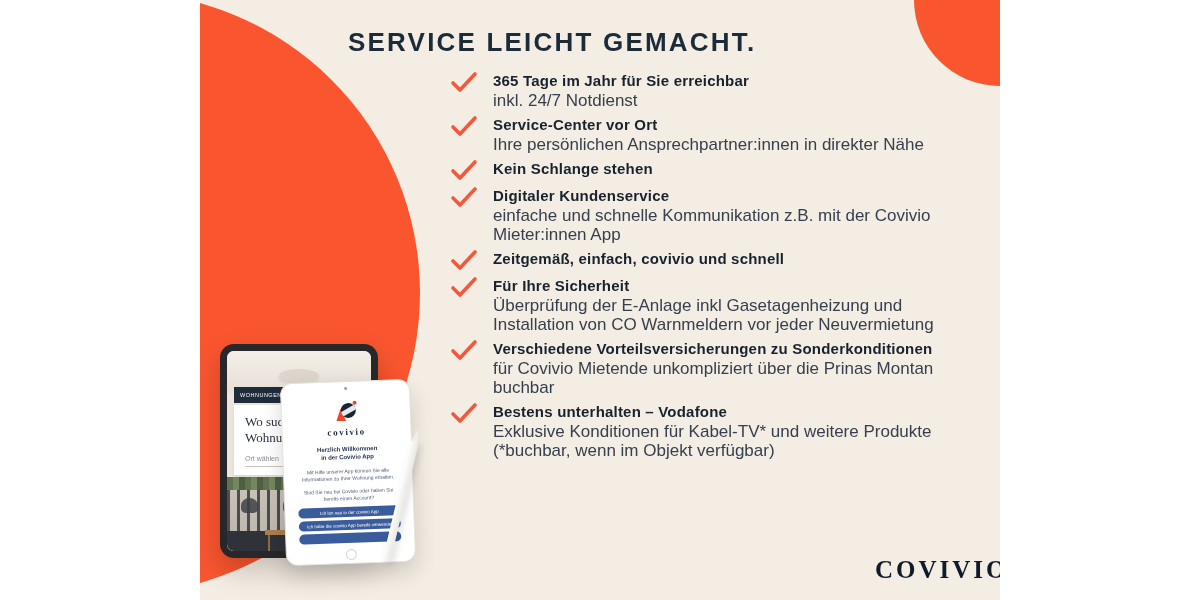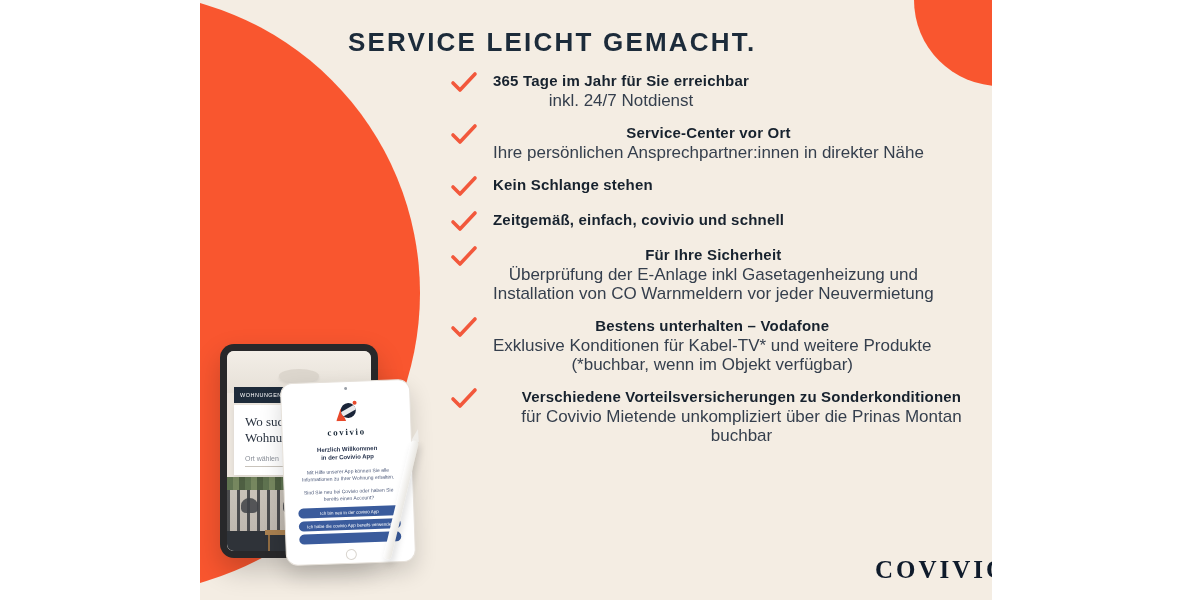--- a/index.html
+++ b/index.html
@@ -1,27 +1,27 @@
 <!DOCTYPE html>
 <html><head>
 <meta charset="utf-8">
 <style>
   * { margin:0; padding:0; box-sizing:border-box; }
   html,body { width:1200px; height:600px; background:#ffffff; font-family:"Liberation Sans", sans-serif; }
-  .stage { position:relative; width:992px; height:600px; background:#ffffff; overflow:hidden;padding-left:40px; }
+  .stage { position:relative; width:1200px; height:600px; background:#ffffff; overflow:hidden;padding-left:40px; }
 
   .panel { position:absolute; left:200px; top:0; width:800px; height:600px; background:#F4EDE3; overflow:hidden; }
 
   .blob { position:absolute; border-radius:50%; background:#F9562F; }
   .blob-left { width:602px; height:602px; left:-382px; top:-8px; }
   .blob-corner { width:172px; height:172px; right:-86px; top:-86px; }
 
   .title { position:absolute; left:148px; top:27px; font-size:26px; font-weight:bold; letter-spacing:2.2px; color:#1C2B3A; }
 
-  .list { position:absolute; left:250px; top:70px; width:540px; display:flex; flex-direction:column; gap:12px;text-align:center; }
+  .list { position:absolute; left:250px; top:70px; width:540px; display:flex; flex-direction:column; gap:4px; }
   .item { display:flex; gap:15px; }
   .check { flex:0 0 28px; width:28px; height:22px; margin-top:1px; color:#F2583C; }
   .item-body { display:flex; flex-direction:column; }
   .item-title { font-size:15px; font-weight:bold; color:#17222E; line-height:21px; letter-spacing:0.2px; }
   .item-line { font-size:17px; color:#353F4D; line-height:19px; }
 
   
   .tablet-black { position:absolute; left:20px; top:344px; width:158px; height:214px; background:#28282A;
                   border-radius:14px; box-shadow:0 12px 28px rgba(0,0,0,0.20); }
   .tb-screen { position:absolute; left:7px; right:7px; top:7px; bottom:7px; border-radius:7px; overflow:hidden; background:#ECE6DE; }
@@ -117,20 +117,29 @@
 
       <div class="item">
         <svg class="check" viewBox="0 0 28 22">
             <path d="M3 12 L10 19 L25 3" fill="none" stroke="currentColor" stroke-width="3.6" stroke-linecap="round" stroke-linejoin="round"></path>
           </svg>
         <div class="item-body">
           <div class="item-title">Kein Schlange stehen</div>
         </div>
       </div>
 
+      <div class="item">
+        <svg class="check" viewBox="0 0 28 22">
+            <path d="M3 12 L10 19 L25 3" fill="none" stroke="currentColor" stroke-width="3.6" stroke-linecap="round" stroke-linejoin="round"></path>
+          </svg>
+        <div class="item-body">
+          <div class="item-title">Digitaler Kundenservice</div>
+          <div class="item-line">einfache und schnelle Kommunikation z.B. mit der Covivio Mieter:innen App</div>
+        </div>
+      </div>
 
       <div class="item">
         <svg class="check" viewBox="0 0 28 22">
             <path d="M3 12 L10 19 L25 3" fill="none" stroke="currentColor" stroke-width="3.6" stroke-linecap="round" stroke-linejoin="round"></path>
           </svg>
         <div class="item-body">
           <div class="item-title">Zeitgemäß, einfach, covivio und schnell</div>
         </div>
       </div>
 
@@ -143,33 +152,33 @@
           <div class="item-line">Überprüfung der E-Anlage inkl Gasetagenheizung und</div>
           <div class="item-line">Installation von CO Warnmeldern vor jeder Neuvermietung</div>
         </div>
       </div>
 
       <div class="item">
         <svg class="check" viewBox="0 0 28 22">
             <path d="M3 12 L10 19 L25 3" fill="none" stroke="currentColor" stroke-width="3.6" stroke-linecap="round" stroke-linejoin="round"></path>
           </svg>
         <div class="item-body">
+          <div class="item-title">Verschiedene Vorteilsversicherungen zu Sonderkonditionen</div>
+          <div class="item-line">für Covivio Mietende unkompliziert über die Prinas Montan buchbar</div>
+        </div>
+      </div>
+
+      <div class="item">
+        <svg class="check" viewBox="0 0 28 22">
+            <path d="M3 12 L10 19 L25 3" fill="none" stroke="currentColor" stroke-width="3.6" stroke-linecap="round" stroke-linejoin="round"></path>
+          </svg>
+        <div class="item-body">
           <div class="item-title">Bestens unterhalten – Vodafone</div>
           <div class="item-line">Exklusive Konditionen für Kabel-TV* und weitere Produkte</div>
           <div class="item-line">(*buchbar, wenn im Objekt verfügbar)</div>
-        </div>
-      </div>
-
-      <div class="item">
-        <svg class="check" viewBox="0 0 28 22">
-            <path d="M3 12 L10 19 L25 3" fill="none" stroke="currentColor" stroke-width="3.6" stroke-linecap="round" stroke-linejoin="round"></path>
-          </svg>
-        <div class="item-body">
-          <div class="item-title">Verschiedene Vorteilsversicherungen zu Sonderkonditionen</div>
-          <div class="item-line">für Covivio Mietende unkompliziert über die Prinas Montan buchbar</div>
         </div>
       </div>
 
     </div>
 
     <div class="tablet-black">
       <div class="tb-screen">
         <div class="tb-ceiling">
           <div class="tb-lamp"></div>
         </div>

